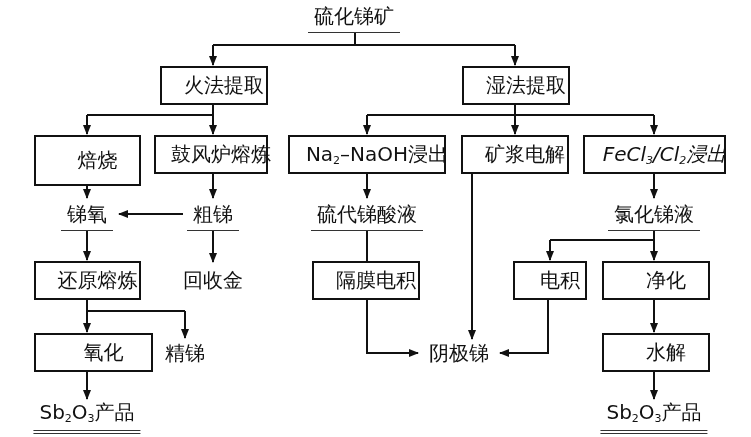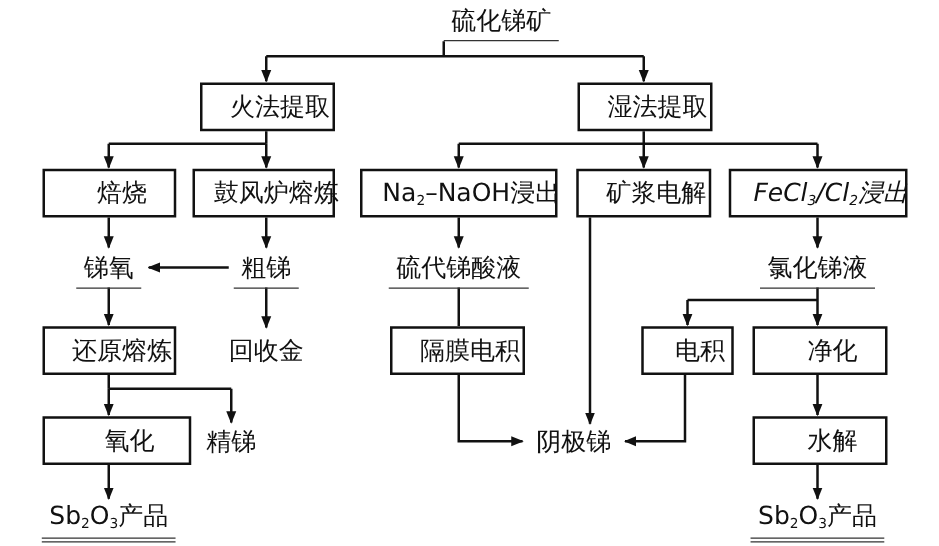--- a/index.html
+++ b/index.html
@@ -59,30 +59,30 @@
     <path d="M472,173 V339" marker-end="url(#ah)"></path>
     <path d="M548,300 V353 H500" marker-end="url(#ah)"></path>
 
     <path d="M654,300 V332" marker-end="url(#ah)"></path>
 
     <path d="M87,372 V399" marker-end="url(#ah)"></path>
     <path d="M654,372 V399" marker-end="url(#ah)"></path>
   </g>
 </svg>
 
-<div class="lbl ul" style="left:354px; top:3px;margin-left:47px;"><span>硫化锑矿</span></div>
+<div class="lbl ul" style="left:354px; top:3px;"><span>硫化锑矿</span></div>
 
 <div class="box" style="left:160px; top:66px; width:108px; height:39px;">
     <span>火法提取</span>
   </div>
 <div class="box" style="left:462px; top:66px; width:108px; height:39px;">
     <span>湿法提取</span>
   </div>
 
-<div class="box" style="left:34px; top:135px; width:107px; height:39px;">
+<div class="box" style="left:34px; top:135px; width:107px; height:51px;">
     <span>焙烧</span>
   </div>
 <div class="box" style="left:154px; top:135px; width:114px; height:39px;">
     <span>鼓风炉熔炼</span>
   </div>
 <div class="box" style="left:288px; top:135px; width:158px; height:39px;">
   <span><span>Na</span><sub>2</sub><span>–NaOH浸出</span></span>
 </div>
 <div class="box" style="left:461px; top:135px; width:108px; height:39px;text-align:center;">
     <span>矿浆电解</span>

